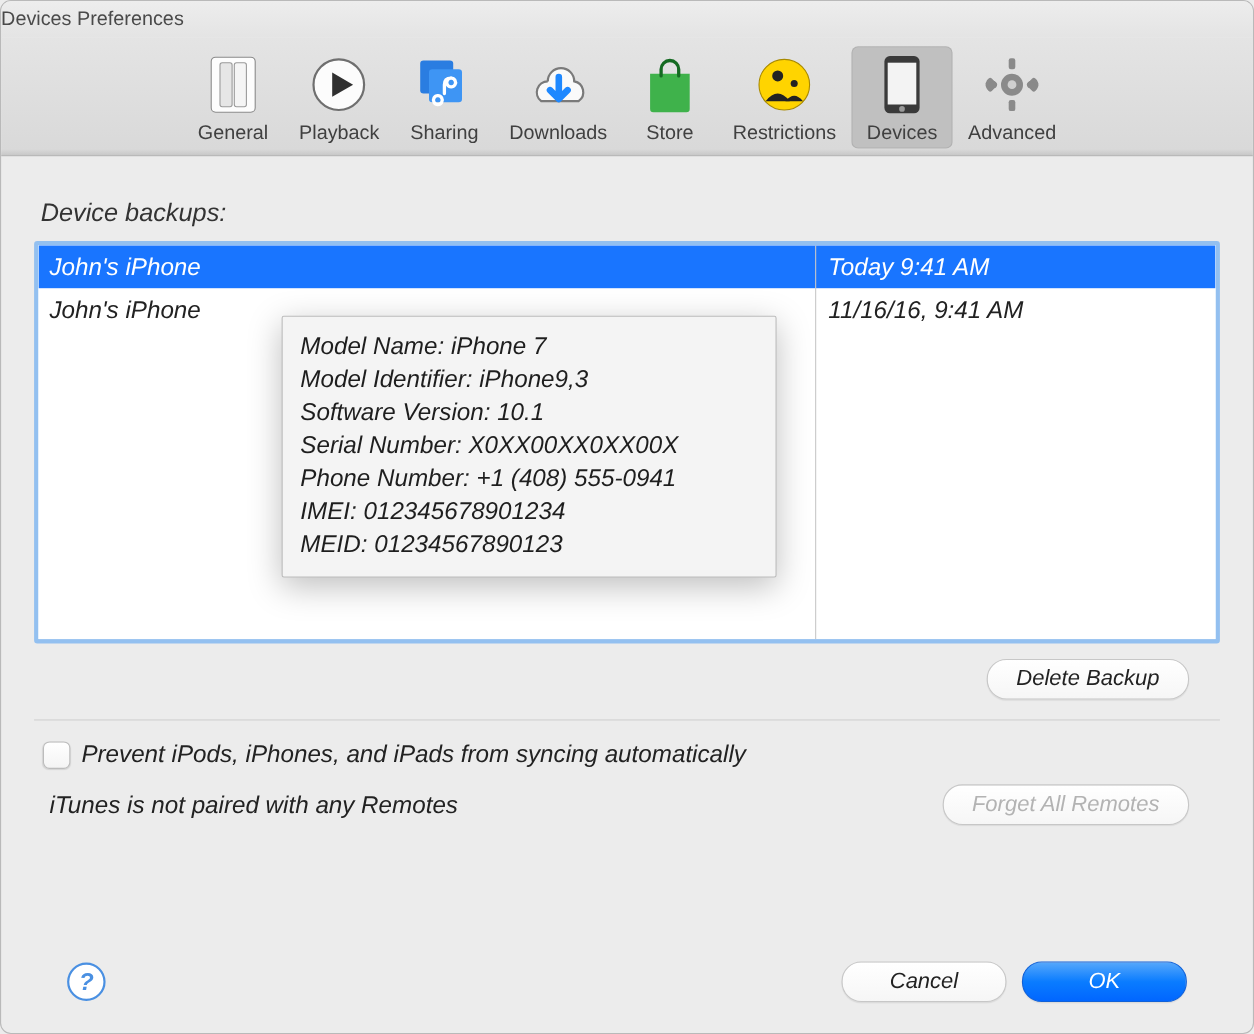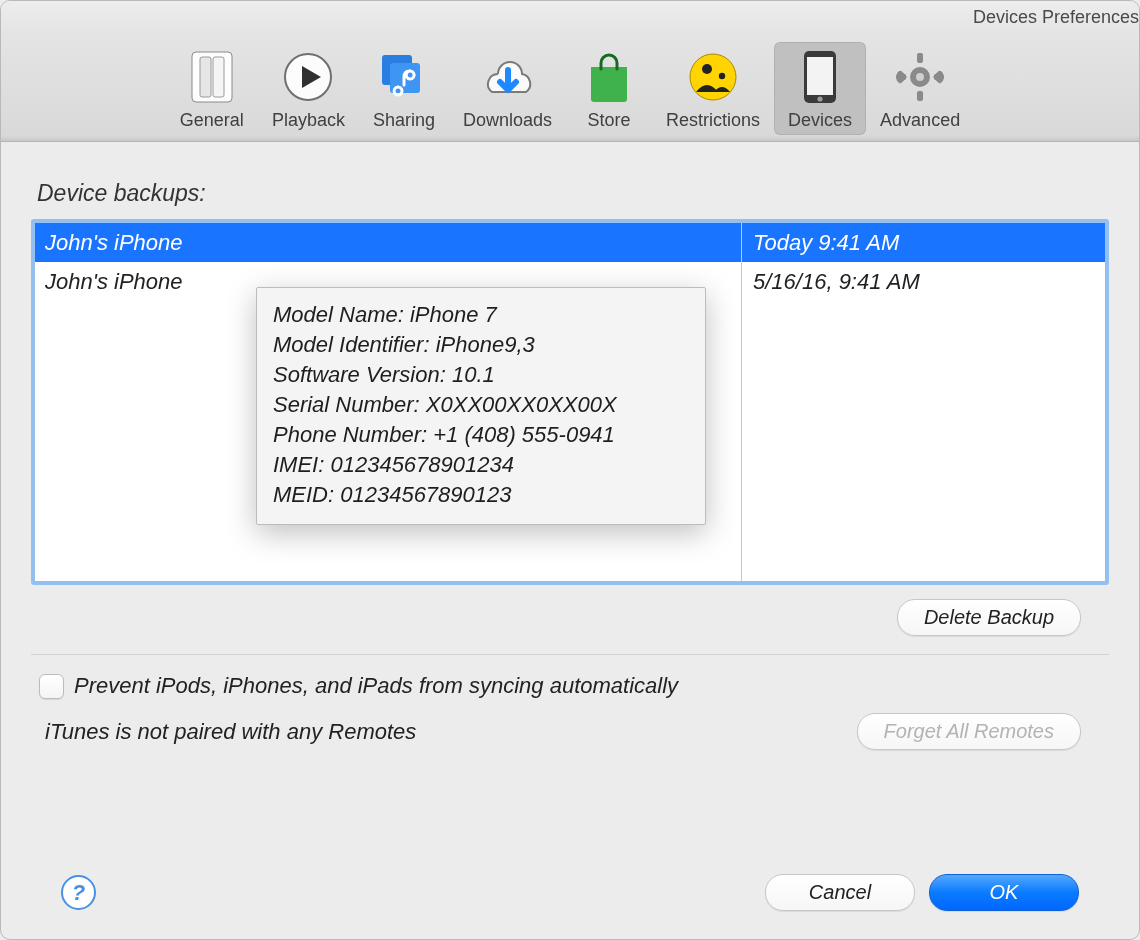--- a/index.html
+++ b/index.html
@@ -17,21 +17,21 @@
     border: 1px solid #b9b9b9;
     border-radius: 10px;
     overflow: hidden;
     display: flex;
     flex-direction: column;
   }
 
   
   .titlebar {
     height: 33px;
-    text-align: right;
+    text-align: left;
     font-size: 18px;
     line-height: 33px;
     background: linear-gradient(#ededed, #e4e4e4);
     color: #4a4a4a;
     font-weight: 500;
   }
 
   
   .toolbar {
     display: flex;
@@ -317,21 +317,21 @@
     <div class="listbox-wrap">
       <div class="listbox">
         <div class="divider"></div>
 
         <div class="row selected">
           <div class="name">John's iPhone</div>
           <div class="date">Today 9:41 AM</div>
         </div>
         <div class="row unselected">
           <div class="name">John's iPhone</div>
-          <div class="date">5/16/16, 9:41 AM</div>
+          <div class="date">11/16/16, 9:41 AM</div>
         </div>
       </div>
 
       <div class="tooltip">
         <div class="nowrap">Model Name: iPhone 7</div>
         <div class="nowrap">Model Identifier: iPhone9,3</div>
         <div class="nowrap">Software Version: 10.1</div>
         <div class="nowrap">Serial Number: X0XX00XX0XX00X</div>
         <div class="nowrap">Phone Number: +1 (408) 555-0941</div>
         <div class="nowrap">IMEI: 012345678901234</div>

